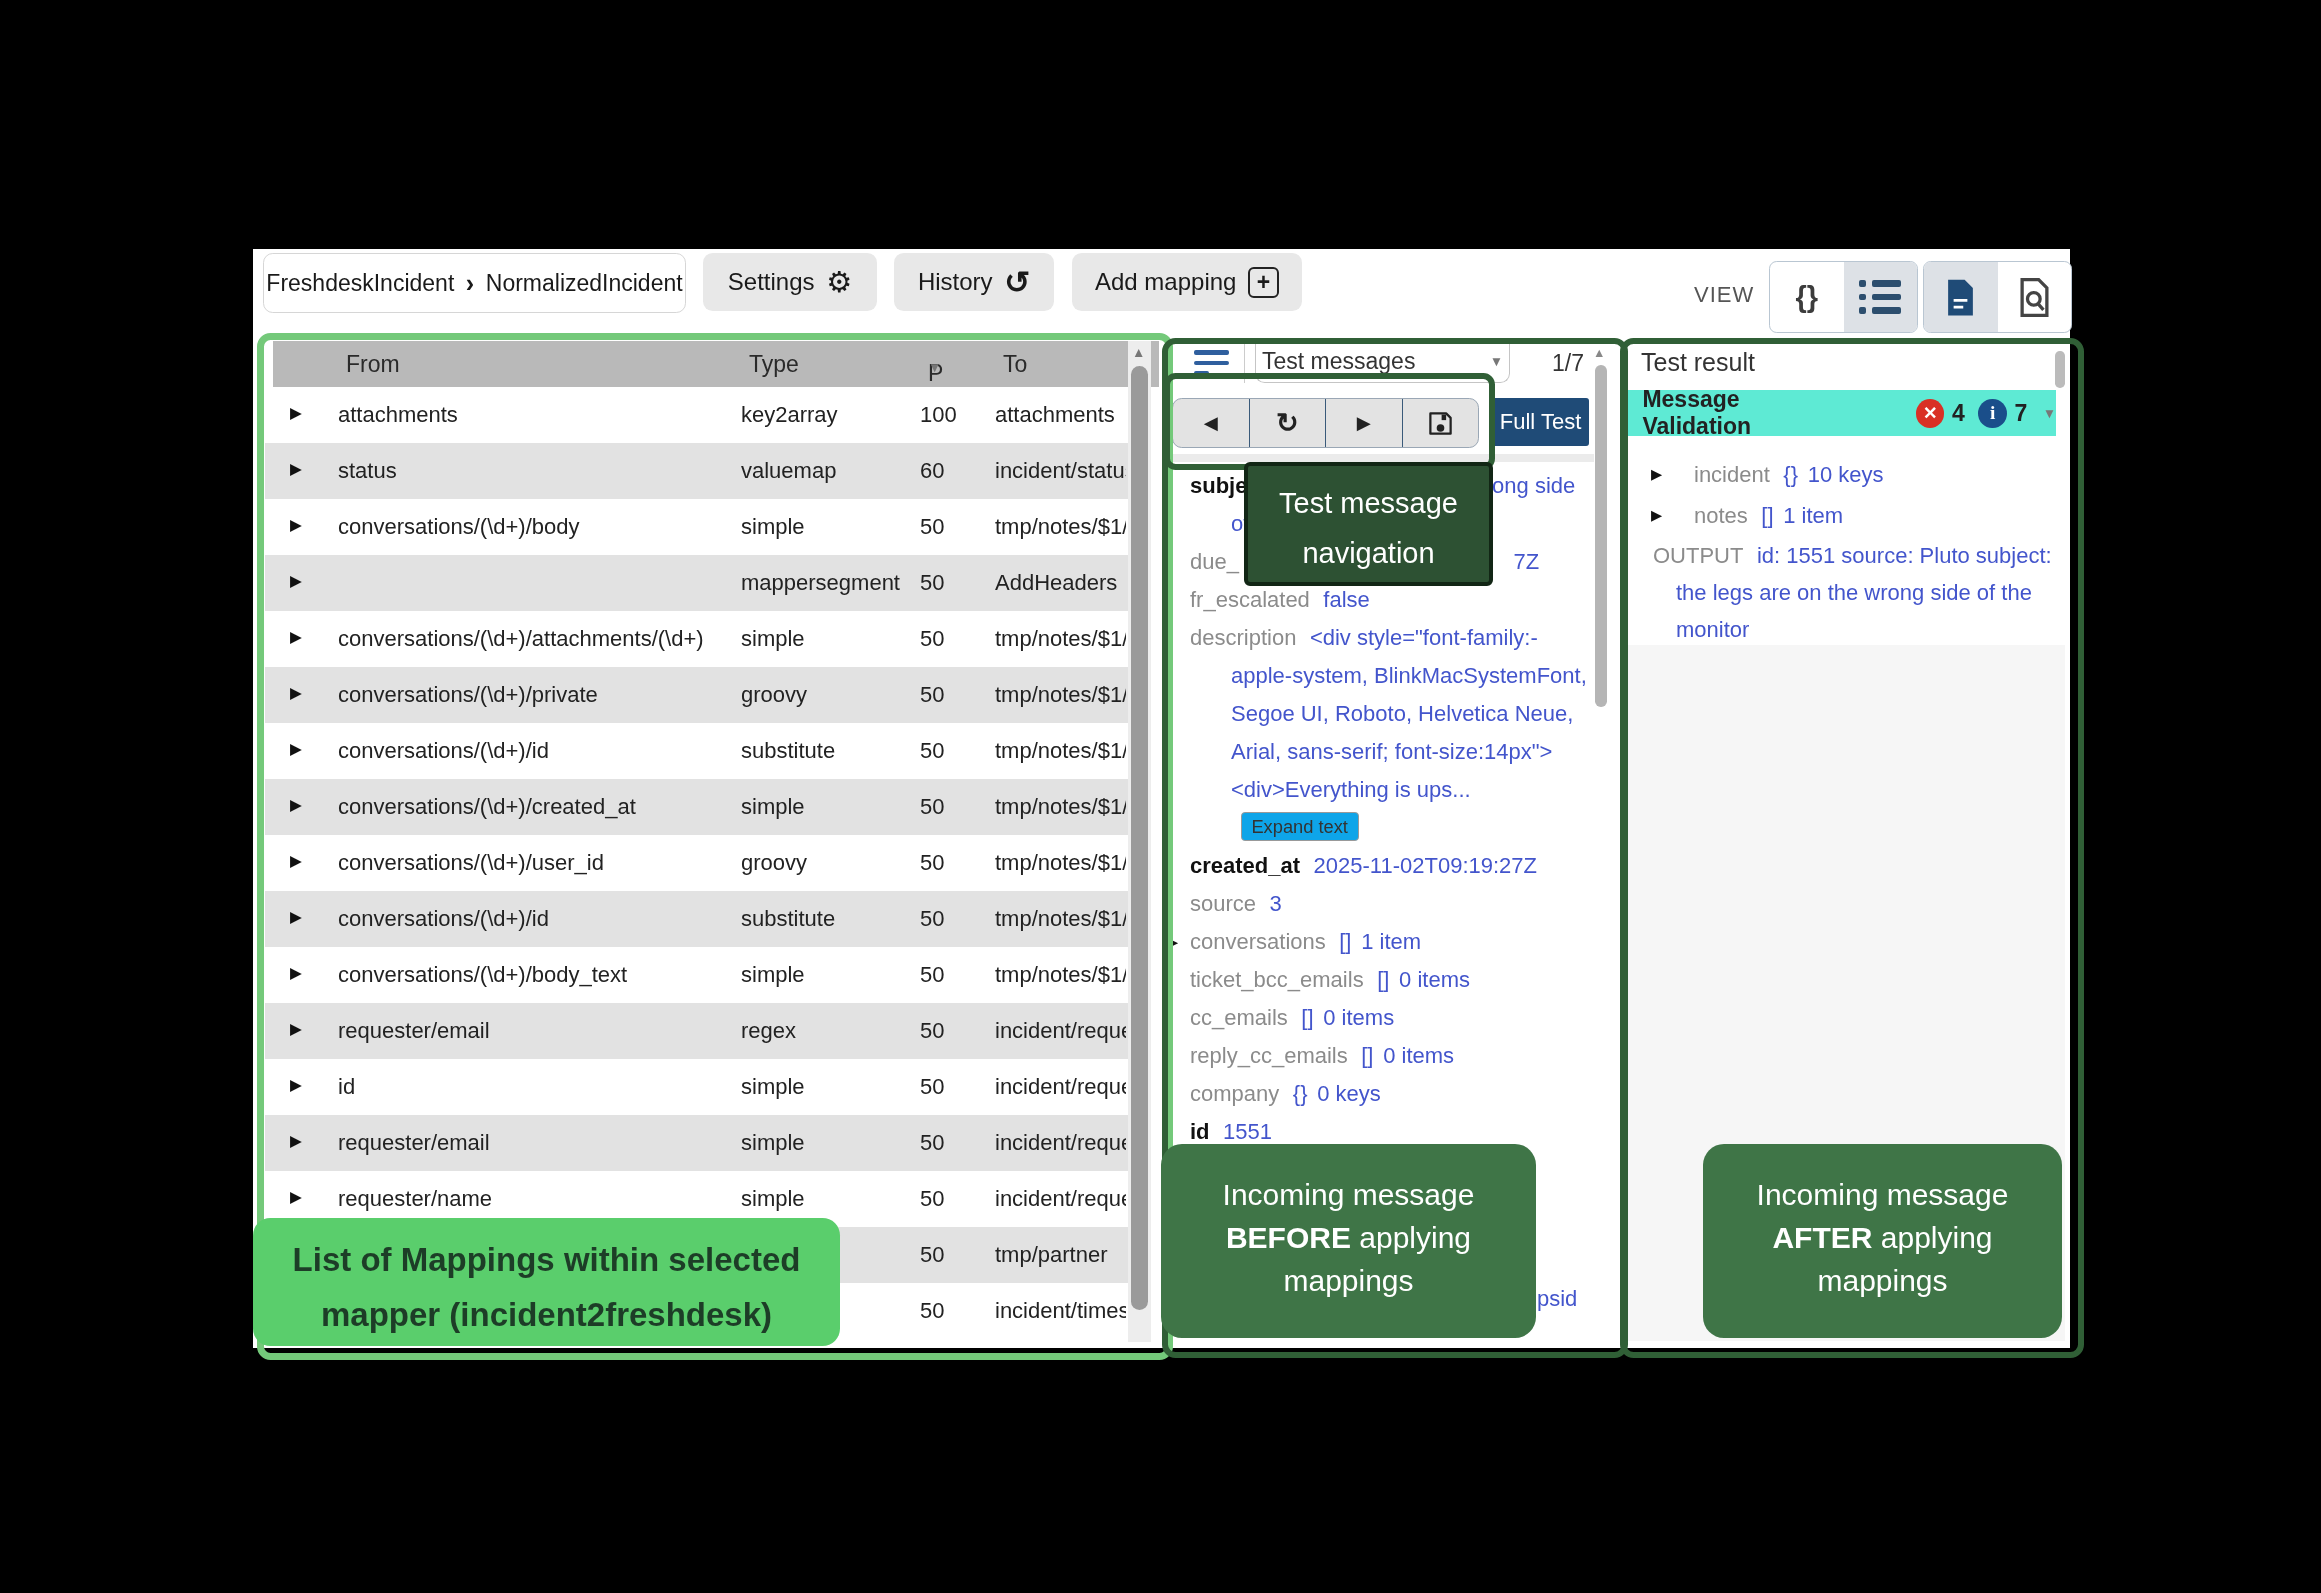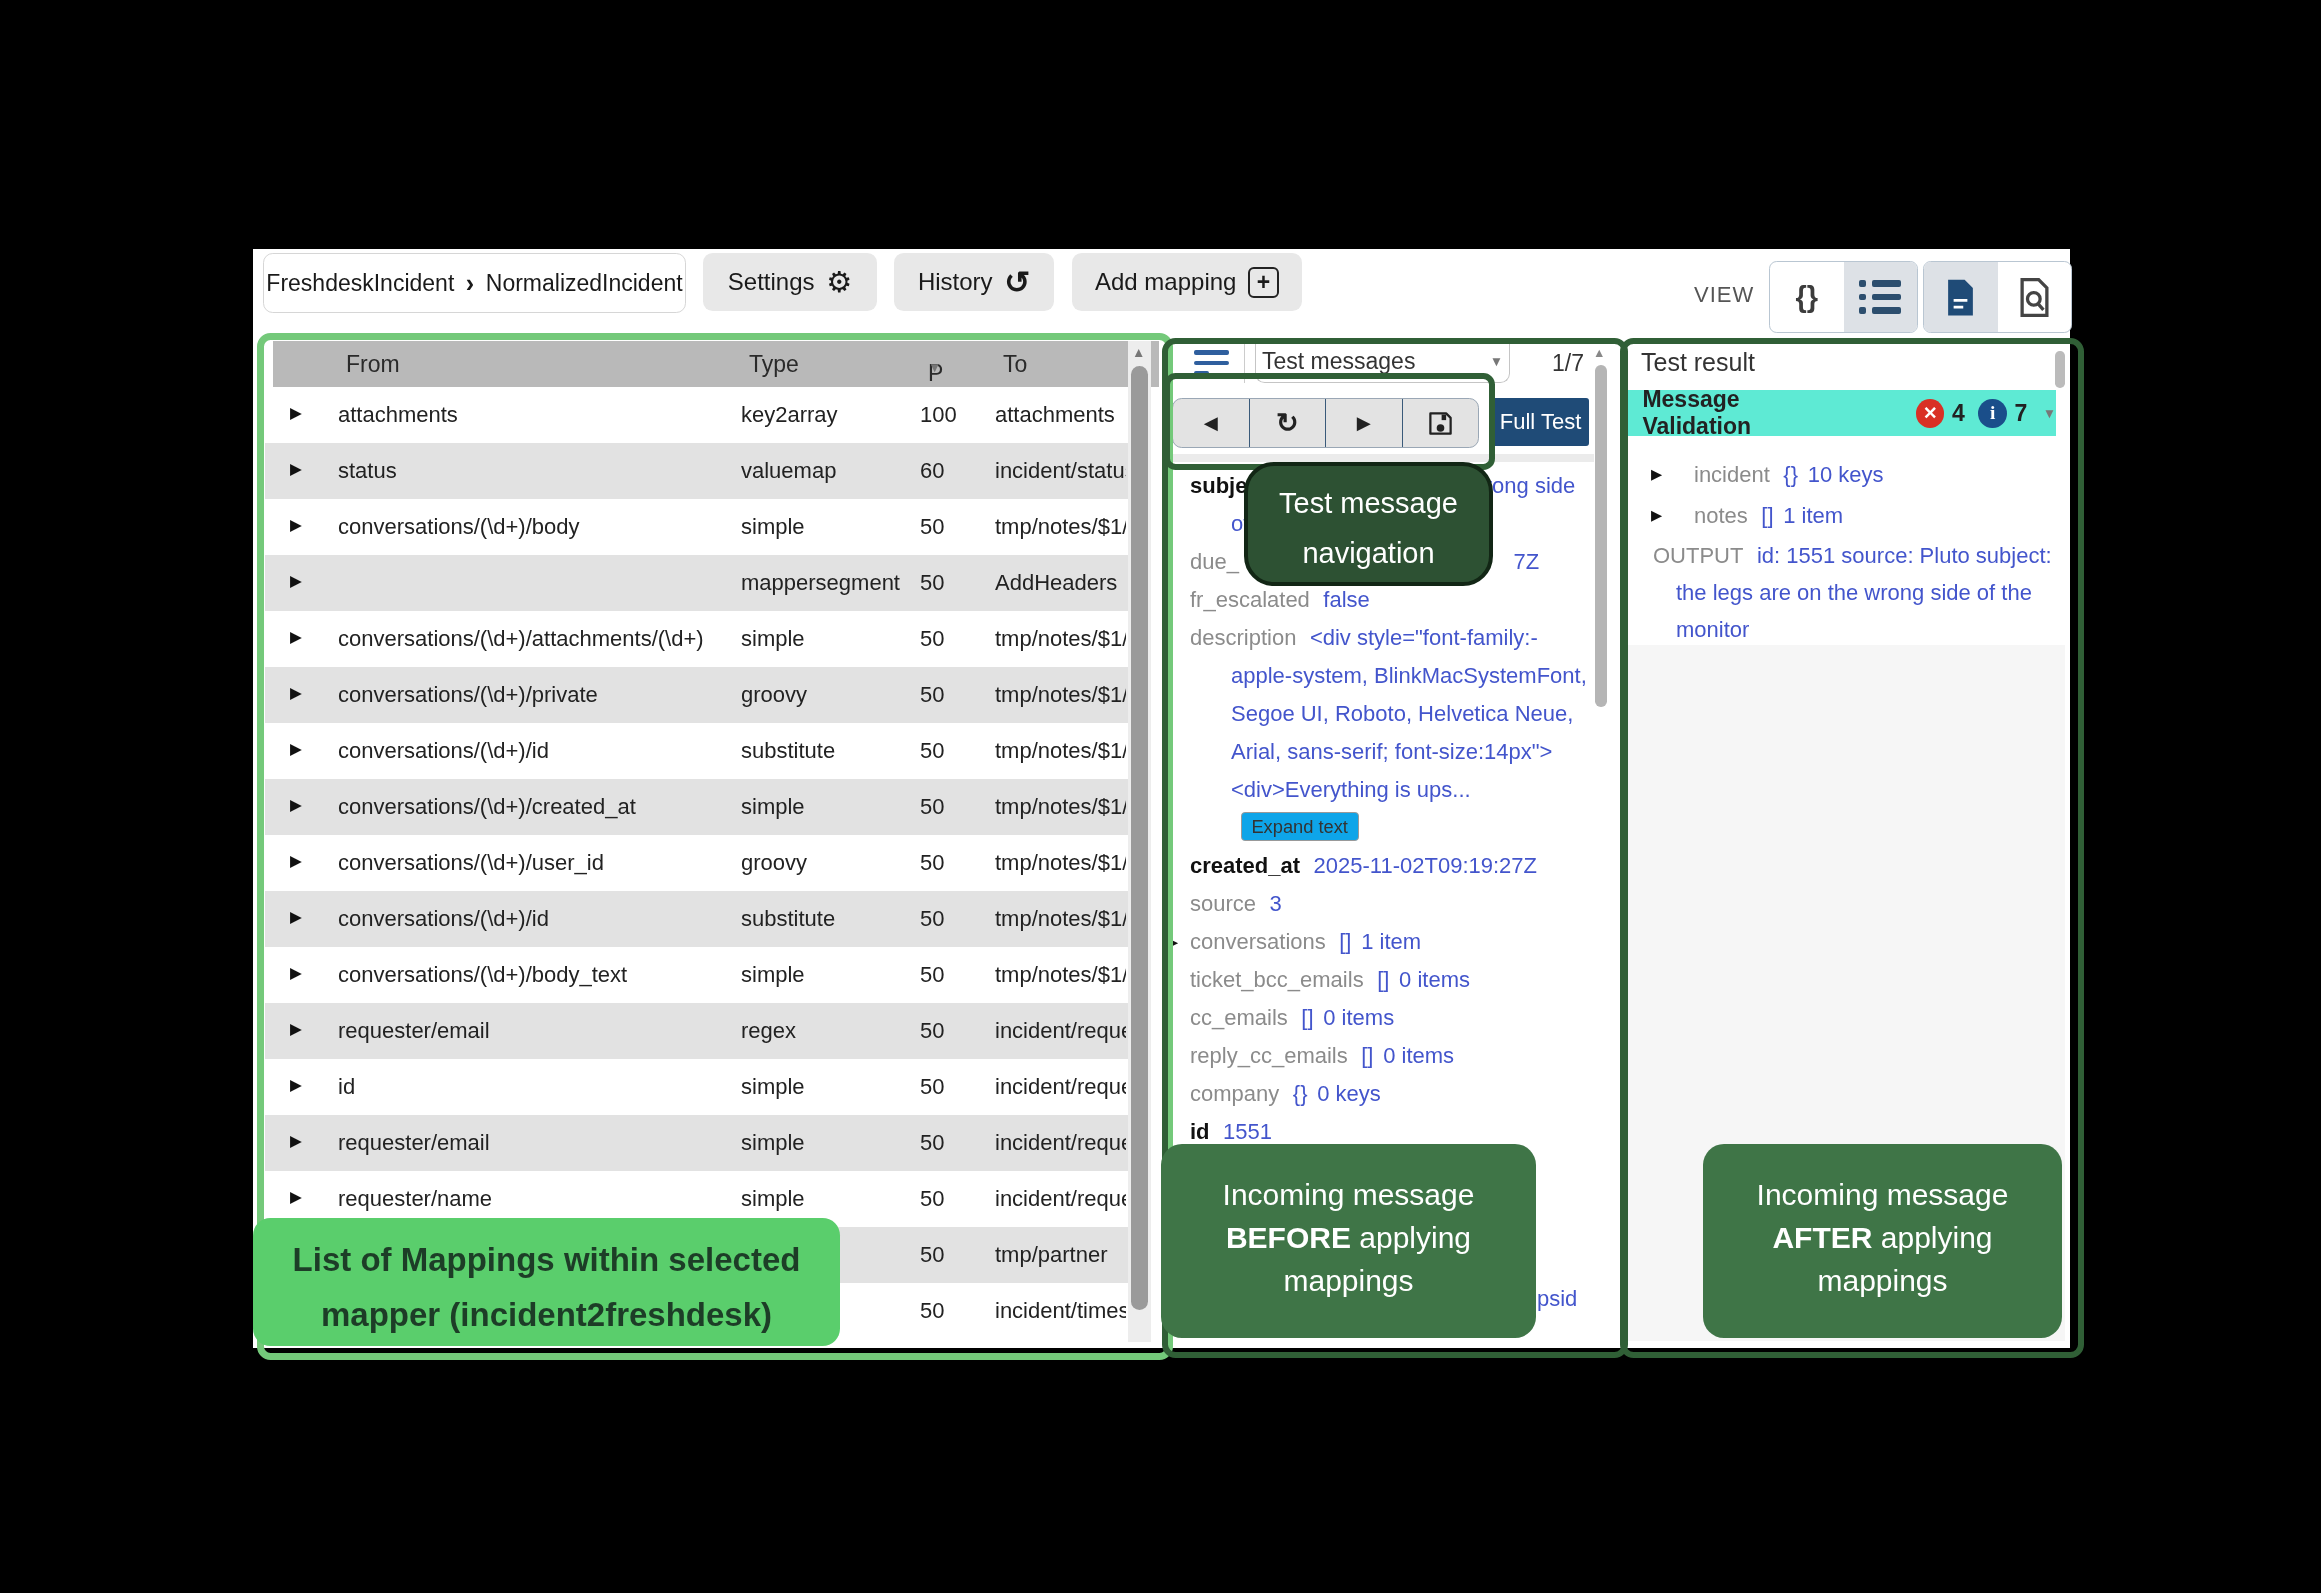--- a/index.html
+++ b/index.html
@@ -103,21 +103,21 @@
   .bcount{font-size:23px;color:#222;margin-left:7.7px;font-weight:700;}
   #validation-bar .caret{margin-left:15.4px;}
   #result-rows{left:1653px;top:454px;width:396px;font-size:22px;line-height:41px;z-index:1;}
   #result-output{left:1653px;top:537px;width:394px;font-size:22px;line-height:37px;z-index:1;
     padding-left:23px;text-indent:-23px;}
   #right-gray{left:1627px;top:645px;width:438px;height:696px;background:#f6f6f6;z-index:1;}
   #r-thumb{left:2055px;top:351px;width:9.7px;height:37px;background:#bbb;border-radius:4.8px;z-index:2;}
   
   #nav-outline{left:1164px;top:373px;width:319px;height:85px;border:6.8px solid #305f36;border-radius:11.6px;z-index:8;pointer-events:none;}
   #nav-label{left:1244px;top:462px;width:249px;height:124px;background:#2d5133;border:4.8px solid #122615;
-    border-radius:30px;z-index:8;color:#fff;font-size:29px;text-align:center;line-height:50px;padding-top:11.6px;box-sizing:border-box;}
+    border-radius:6px;z-index:8;color:#fff;font-size:29px;text-align:center;line-height:50px;padding-top:11.6px;box-sizing:border-box;}
   #before-box{left:1161px;top:1144px;width:375px;height:194px;background:#3f7547;border-radius:21px;z-index:8;
     color:#fff;font-size:30px;text-align:center;line-height:43px;padding-top:29px;box-sizing:border-box;}
   #after-box{left:1703px;top:1144px;width:359px;height:194px;background:#3f7547;border-radius:21px;z-index:8;
     color:#fff;font-size:30px;text-align:center;line-height:43px;padding-top:29px;box-sizing:border-box;}
   .ann-bold{font-weight:700;}
   #map-label{left:253px;top:1218px;width:587px;height:128px;background:#5ace6c;border-radius:17.4px;z-index:9;
     color:#1d3d27;font-size:33px;font-weight:700;text-align:center;line-height:55px;padding-top:13.5px;box-sizing:border-box;}
   
   .svg-ic{display:block;}
 </style>

